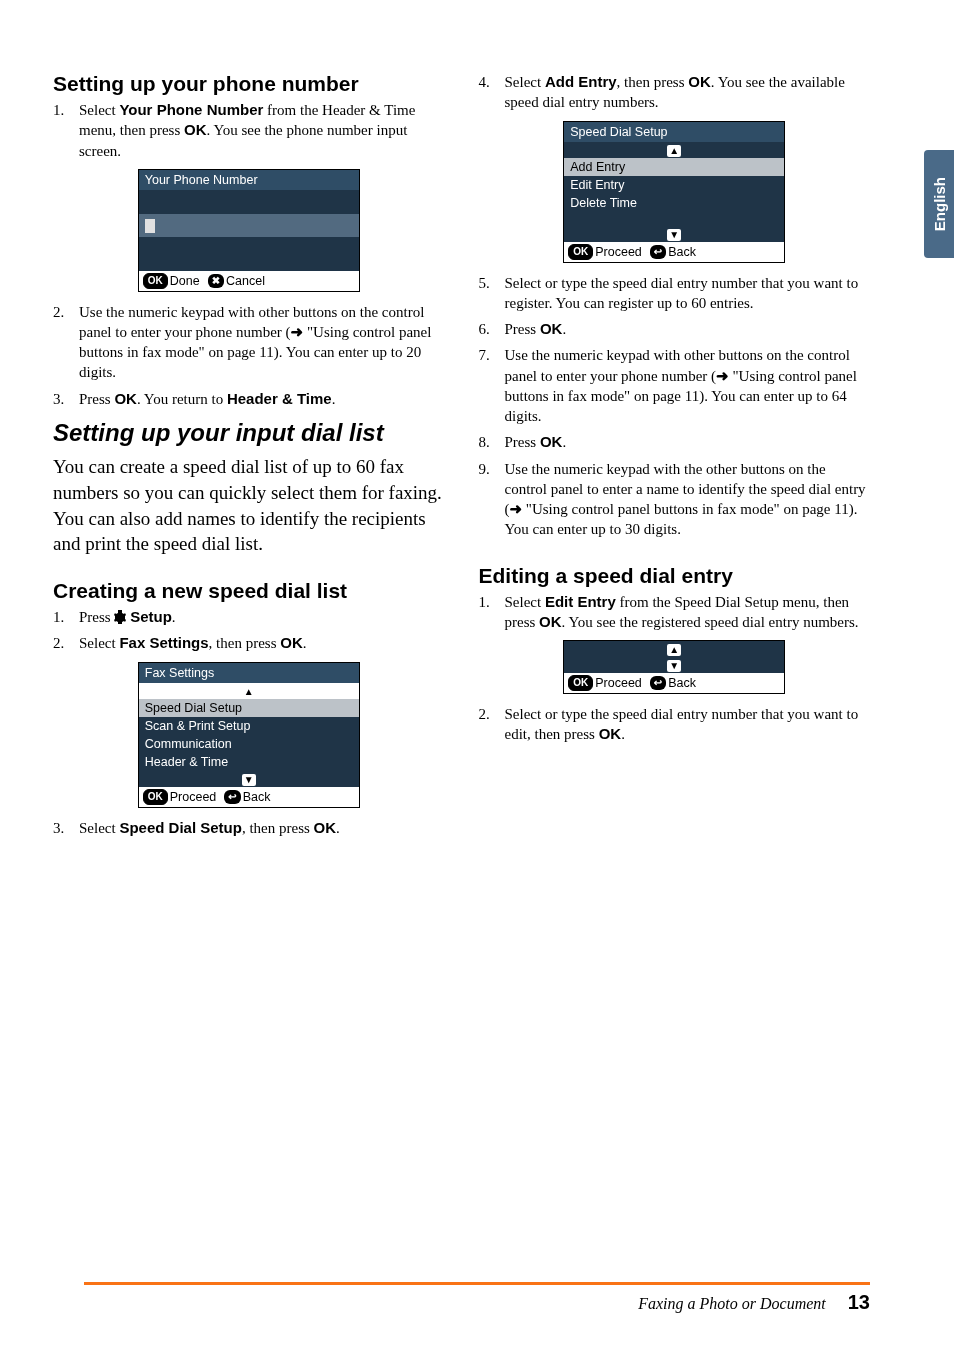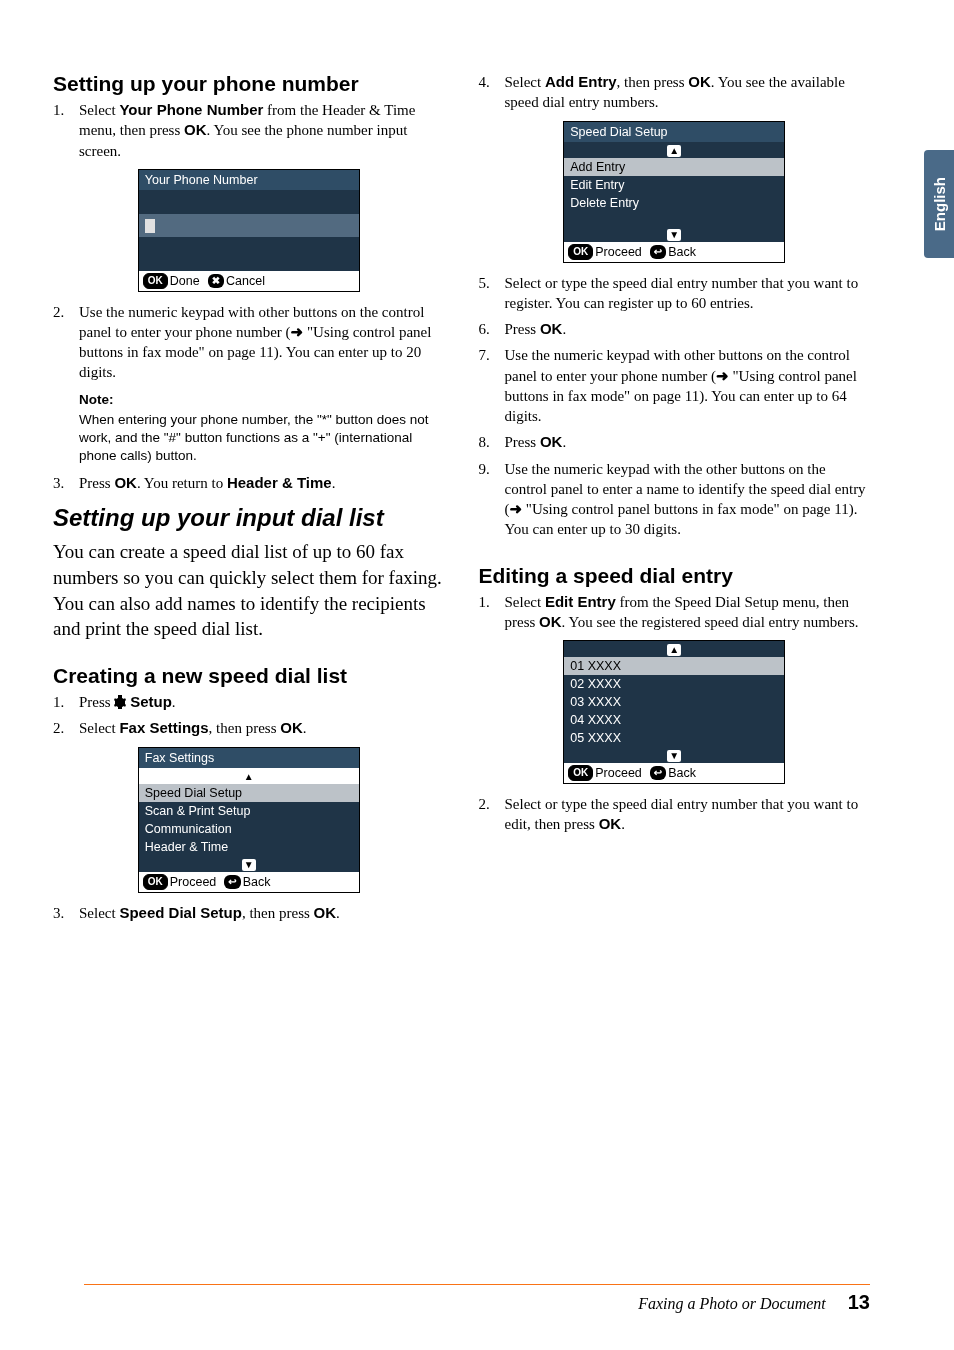--- a/index.html
+++ b/index.html
@@ -35,21 +35,21 @@
   .pill-ok { background:#000; color:#fff; border:1px solid #000;}
   .pill-bk { background:#000; color:#fff; }
   .tri { display:inline-block; font-size:10px; color:#000; background:#fff; border-radius:2px; padding:0 2px; line-height:12px;}
   .tri-bare { display:inline-block; font-size:10px; line-height:10px;}
 
   
   .sidetab { position:absolute; right:0; top:150px; width:30px; height:108px; background:#4a6a88; color:#fff; font-family:Arial,Helvetica,sans-serif; font-weight:bold; font-size:15px; display:flex; align-items:center; justify-content:center; border-top-left-radius:4px; border-bottom-left-radius:4px;}
   .sidetab span { writing-mode:vertical-rl; transform:rotate(180deg); }
 
   
-  .footer { position:absolute; left:84px; right:84px; bottom:36px; border-top:1px solid #f97316; padding-top:6px; text-align:right; font-style:italic; font-size:16px; }
+  .footer { position:absolute; left:84px; right:84px; bottom:36px; border-top:3px solid #f97316; padding-top:6px; text-align:right; font-style:italic; font-size:16px; }
   .footer .pg { font-style:normal; font-weight:bold; font-size:20px; margin-left:18px; font-family:Arial,Helvetica,sans-serif;}
 </style>
 </head>
 <body>
 
 <div class="sidetab">
     <span>English</span>
   </div>
 
 <div class="page">
@@ -84,24 +84,20 @@
 
   <ol class="steps">
     <li>
       <span class="num">2.</span>
       <span class="body">
         <span>Use the numeric keypad with other buttons on the control panel to enter your phone number (</span><span class="arrow">➜</span><span> "Using control panel buttons in fax mode" on page 11). You can enter up to 20 digits.</span>
       </span>
     </li>
   </ol>
 
-  <div class="note-block">
-    <div class="note-head">Note:</div>
-    <div>When entering your phone number, the "*" button does not work, and the "#" button functions as a "+" (international phone calls) button.</div>
-  </div>
 
   <ol class="steps">
     <li>
       <span class="num">3.</span>
       <span class="body">
         <span>Press </span><span class="bold">OK</span><span>. You return to </span><span class="bold">Header &amp; Time</span><span>.</span>
       </span>
     </li>
   </ol>
 
@@ -167,21 +163,21 @@
       </span>
     </li>
   </ol>
 
   <div class="screen">
     <div class="title">Speed Dial Setup</div>
     <div class="trirow" style="background:#1f3447"><span class="tri">▲</span></div>
     <div class="sbody">
       <div class="row sel">Add Entry</div>
       <div class="row">Edit Entry</div>
-      <div class="row">Delete Entry</div>
+      <div class="row">Delete Time</div>
       <div style="height:14px;background:#1f3447"></div>
     </div>
     <div class="trirow" style="background:#1f3447"><span class="tri">▼</span></div>
     <div class="status">
       <span class="pill pill-ok">OK</span>
             <span>Proceed</span>
       <span style="width:4px"></span>
       <span class="pill pill-bk">↩</span>
             <span>Back</span>
     </div>
@@ -214,27 +210,20 @@
 
   <ol class="steps">
     <li>
       <span class="num">1.</span>
       <span class="body"><span>Select </span><span class="bold">Edit Entry</span><span> from the Speed Dial Setup menu, then press </span><span class="bold">OK</span><span>. You see the registered speed dial entry numbers.</span></span>
     </li>
   </ol>
 
   <div class="screen">
     <div class="trirow" style="background:#1f3447"><span class="tri">▲</span></div>
-    <div class="sbody">
-      <div class="row sel">01  XXXX</div>
-      <div class="row">02  XXXX</div>
-      <div class="row">03  XXXX</div>
-      <div class="row">04  XXXX</div>
-      <div class="row">05  XXXX</div>
-    </div>
     <div class="trirow" style="background:#1f3447"><span class="tri">▼</span></div>
     <div class="status">
       <span class="pill pill-ok">OK</span>
             <span>Proceed</span>
       <span style="width:4px"></span>
       <span class="pill pill-bk">↩</span>
             <span>Back</span>
     </div>
   </div>
 

